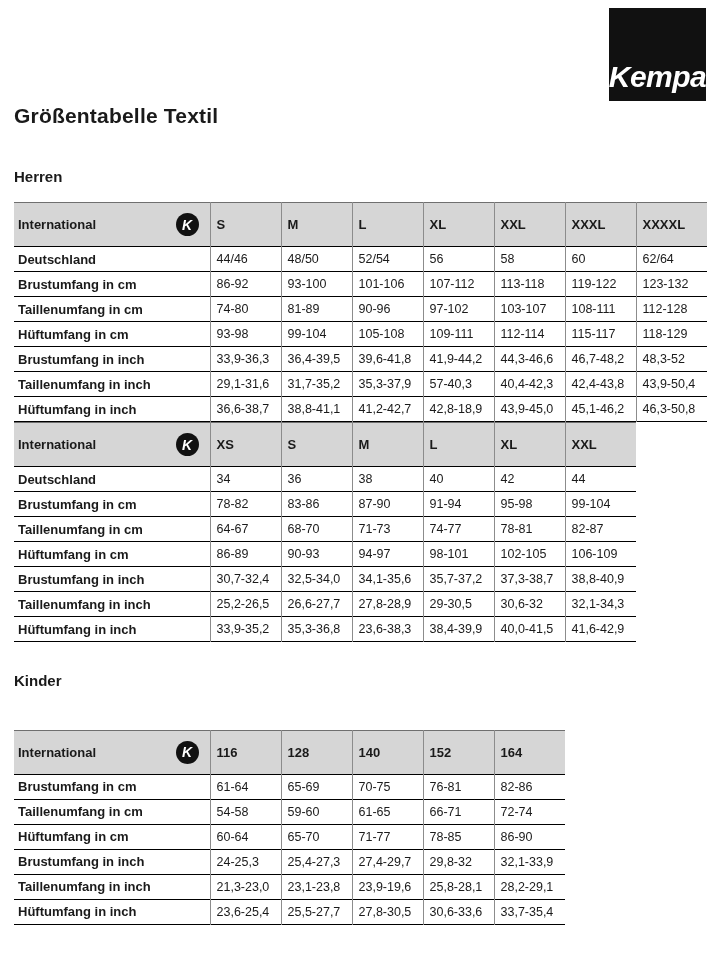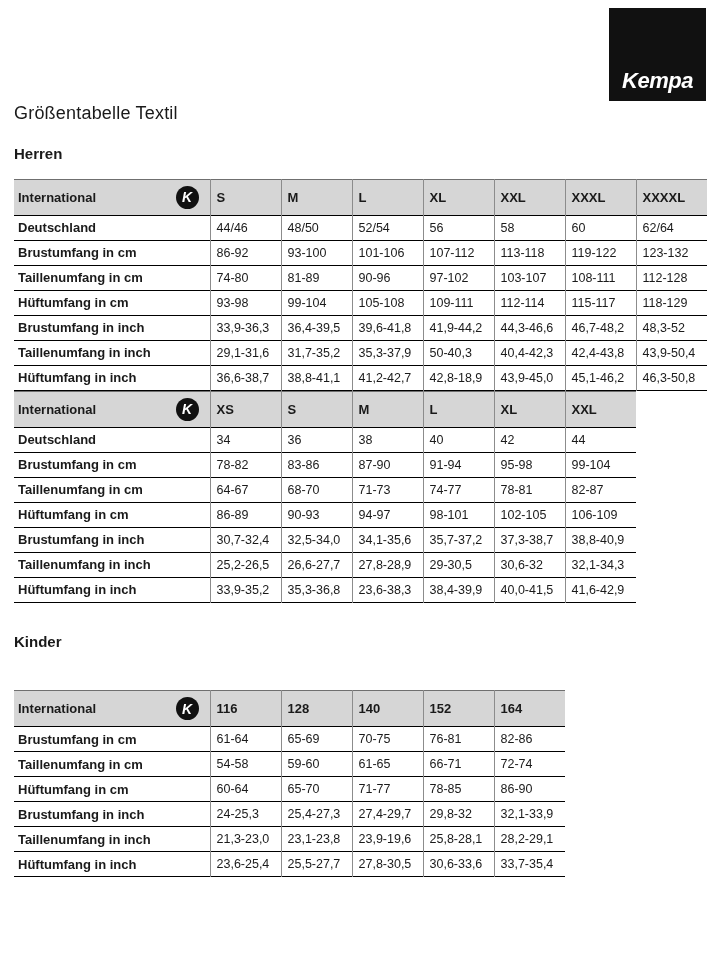--- a/index.html
+++ b/index.html
@@ -16,43 +16,43 @@
   
   .brand-box {
     position: absolute; top: 8px; right: 14px;
     width: 97px; height: 93px;
     background: var(--brand-bg, #111111);
     display: flex; align-items: flex-end; justify-content: center;
     padding-bottom: 7px;
   }
   .brand-text {
     color: #ffffff; font-weight: bold; font-style: italic;
-    font-size: 22px; letter-spacing: -0.5px;
+    font-size: 30px; letter-spacing: -0.5px;
   }
 
   h1 {
-    font-size: 18px; font-weight: normal; line-height: 1.2;
+    font-size: 21px; font-weight: bold; line-height: 1.2;
     letter-spacing: 0.2px;
   }
-  .size-section h2 { font-size: 15px; font-weight: bold; line-height: 1.15; margin: 20px 0 17px 0; }
+  .size-section h2 { font-size: 15px; font-weight: bold; line-height: 1.15; margin: 40px 0 17px 0; }
   .sec-kinder h2 { margin: 30px 0 40px 0; }
 
   table { border-collapse: collapse; table-layout: fixed; }
   thead tr { border-top: 1px solid #6f6f6f; }
   tr { border-bottom: 1px solid var(--row-line, #000000); }
   th, td {
     height: 25px; vertical-align: middle; text-align: left;
     font-size: 12.5px; font-weight: normal;
     padding: 0 2px 0 6px;
     white-space: nowrap; overflow: hidden;
   }
   th + th, td + td { border-left: 1px solid var(--col-line, #8c8c8c); }
   thead th {
     background: var(--header-bg, #d6d6d6);
-    height: 36px; font-size: 13px; font-weight: bold;
+    height: 44px; font-size: 13px; font-weight: bold;
   }
   td.lbl, th.lbl-cell { font-size: 13px; font-weight: bold; padding-left: 4px; }
   .hwrap { display: flex; align-items: center; justify-content: space-between; }
   .kcircle {
     width: 23px; height: 23px; border-radius: 50%;
     background: #111; color: #fff;
     display: inline-flex; align-items: center; justify-content: center;
     font-size: 14px; font-weight: bold; font-style: italic;
     margin-right: 9px; flex: 0 0 auto;
   }
@@ -136,21 +136,21 @@
             <td>41,9-44,2</td>
             <td>44,3-46,6</td>
             <td>46,7-48,2</td>
             <td>48,3-52</td>
           </tr>
           <tr>
             <td class="lbl">Taillenumfang in inch</td>
             <td>29,1-31,6</td>
             <td>31,7-35,2</td>
             <td>35,3-37,9</td>
-            <td>50-40,3</td>
+            <td>57-40,3</td>
             <td>40,4-42,3</td>
             <td>42,4-43,8</td>
             <td>43,9-50,4</td>
           </tr>
           <tr>
             <td class="lbl">Hüftumfang in inch</td>
             <td>36,6-38,7</td>
             <td>38,8-41,1</td>
             <td>41,2-42,7</td>
             <td>42,8-18,9</td>

